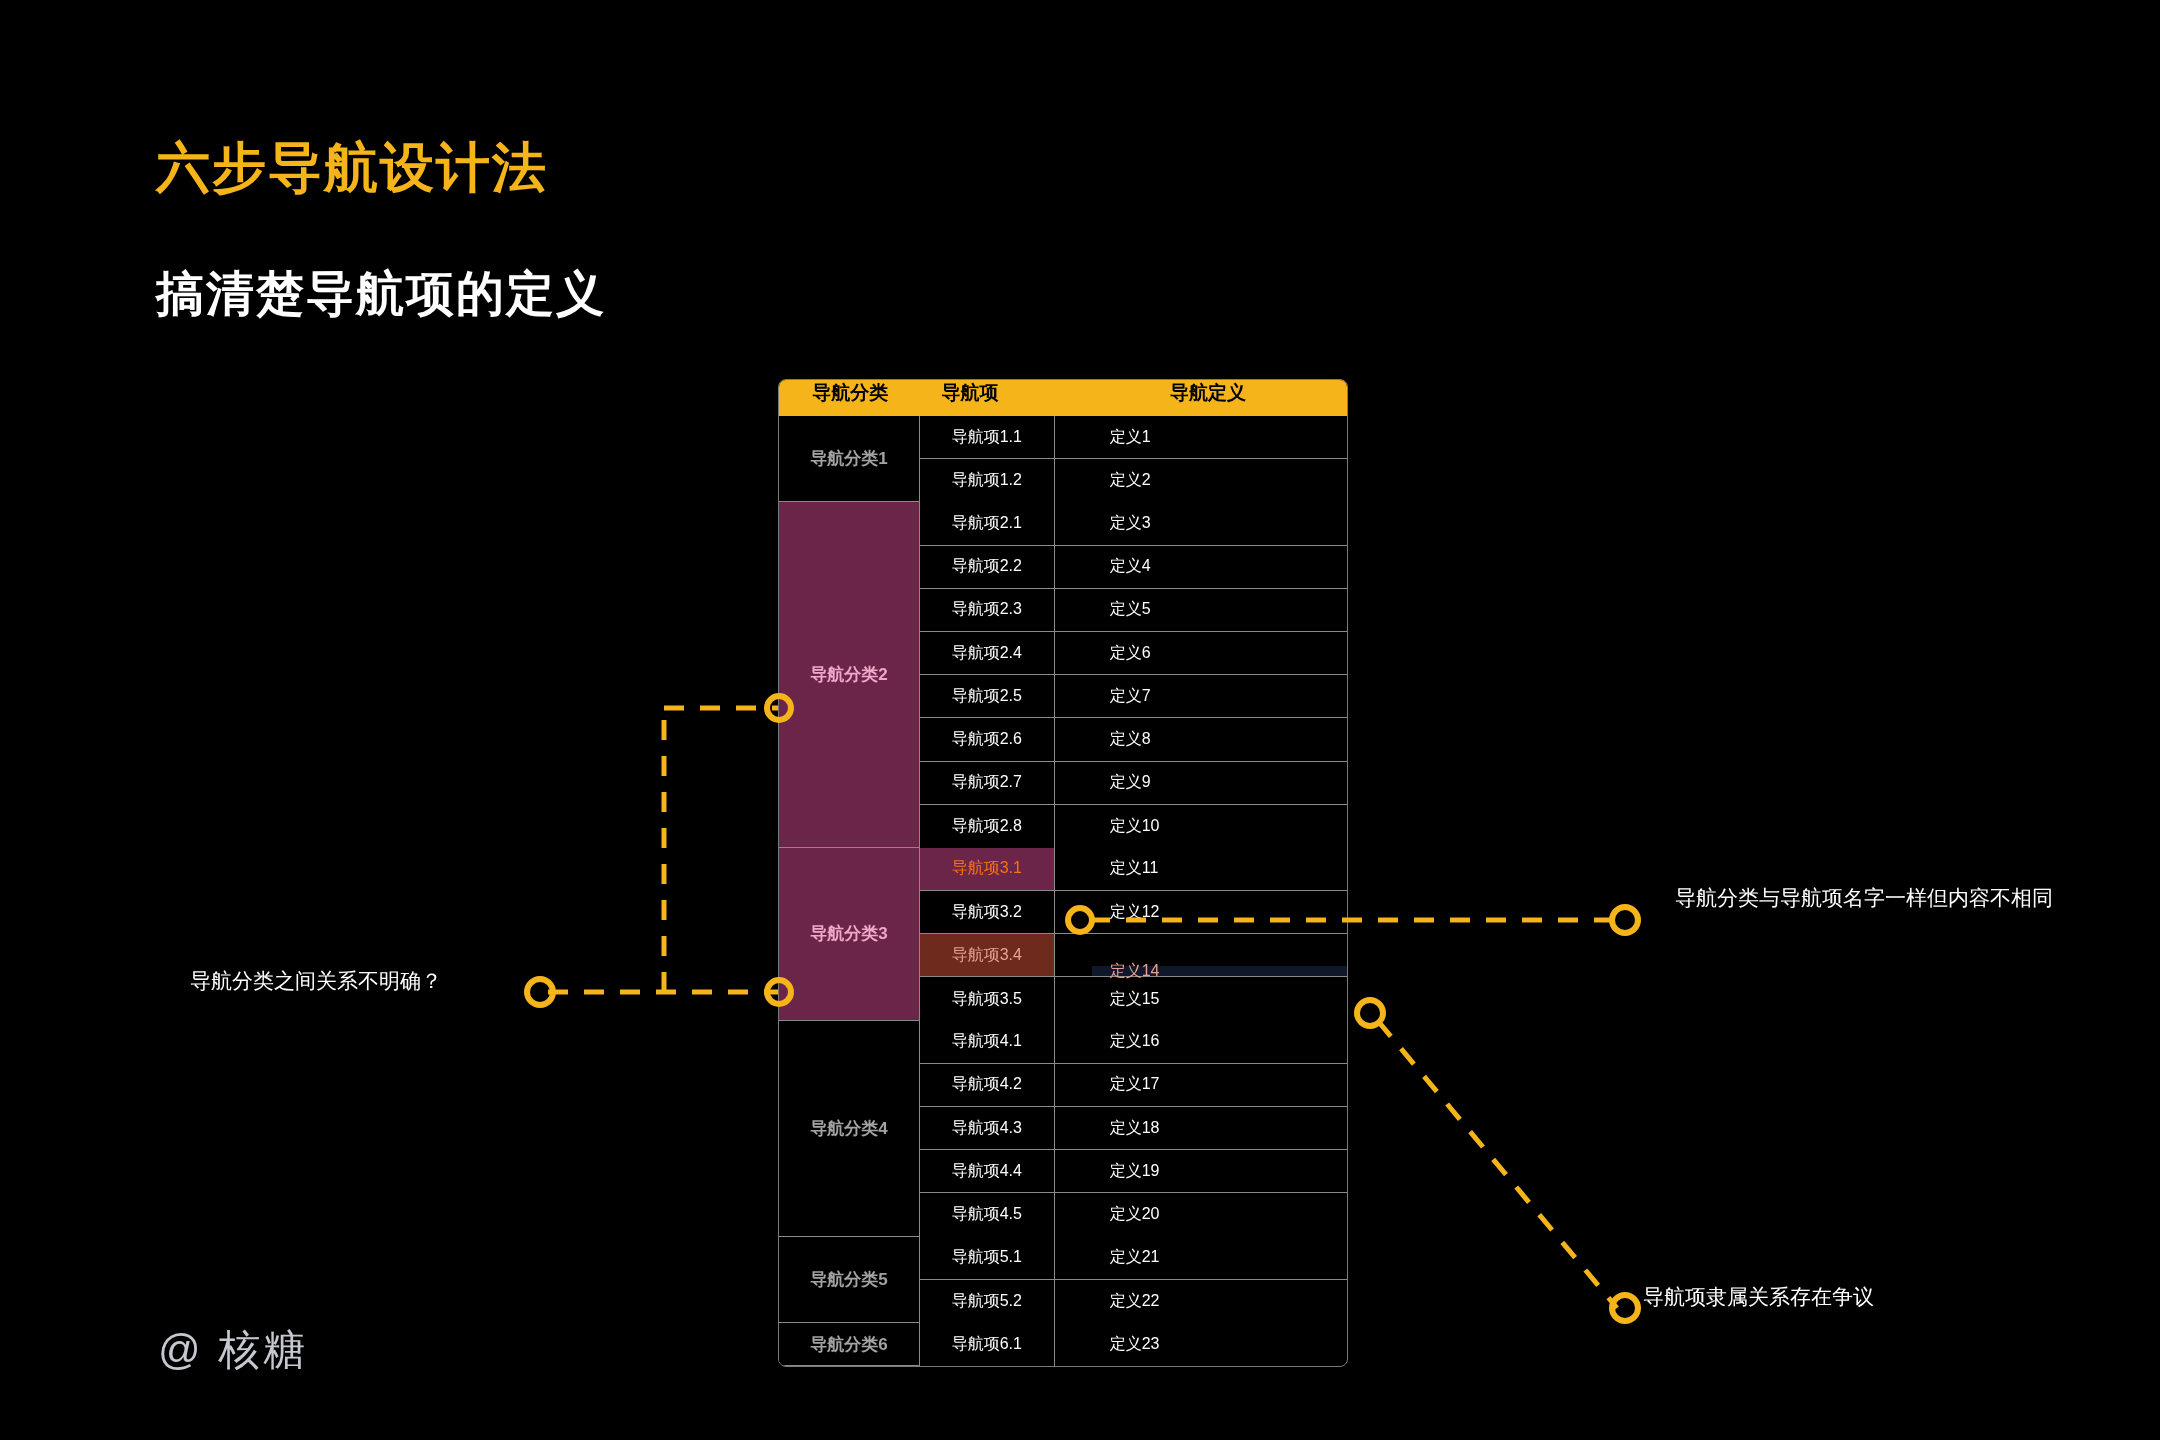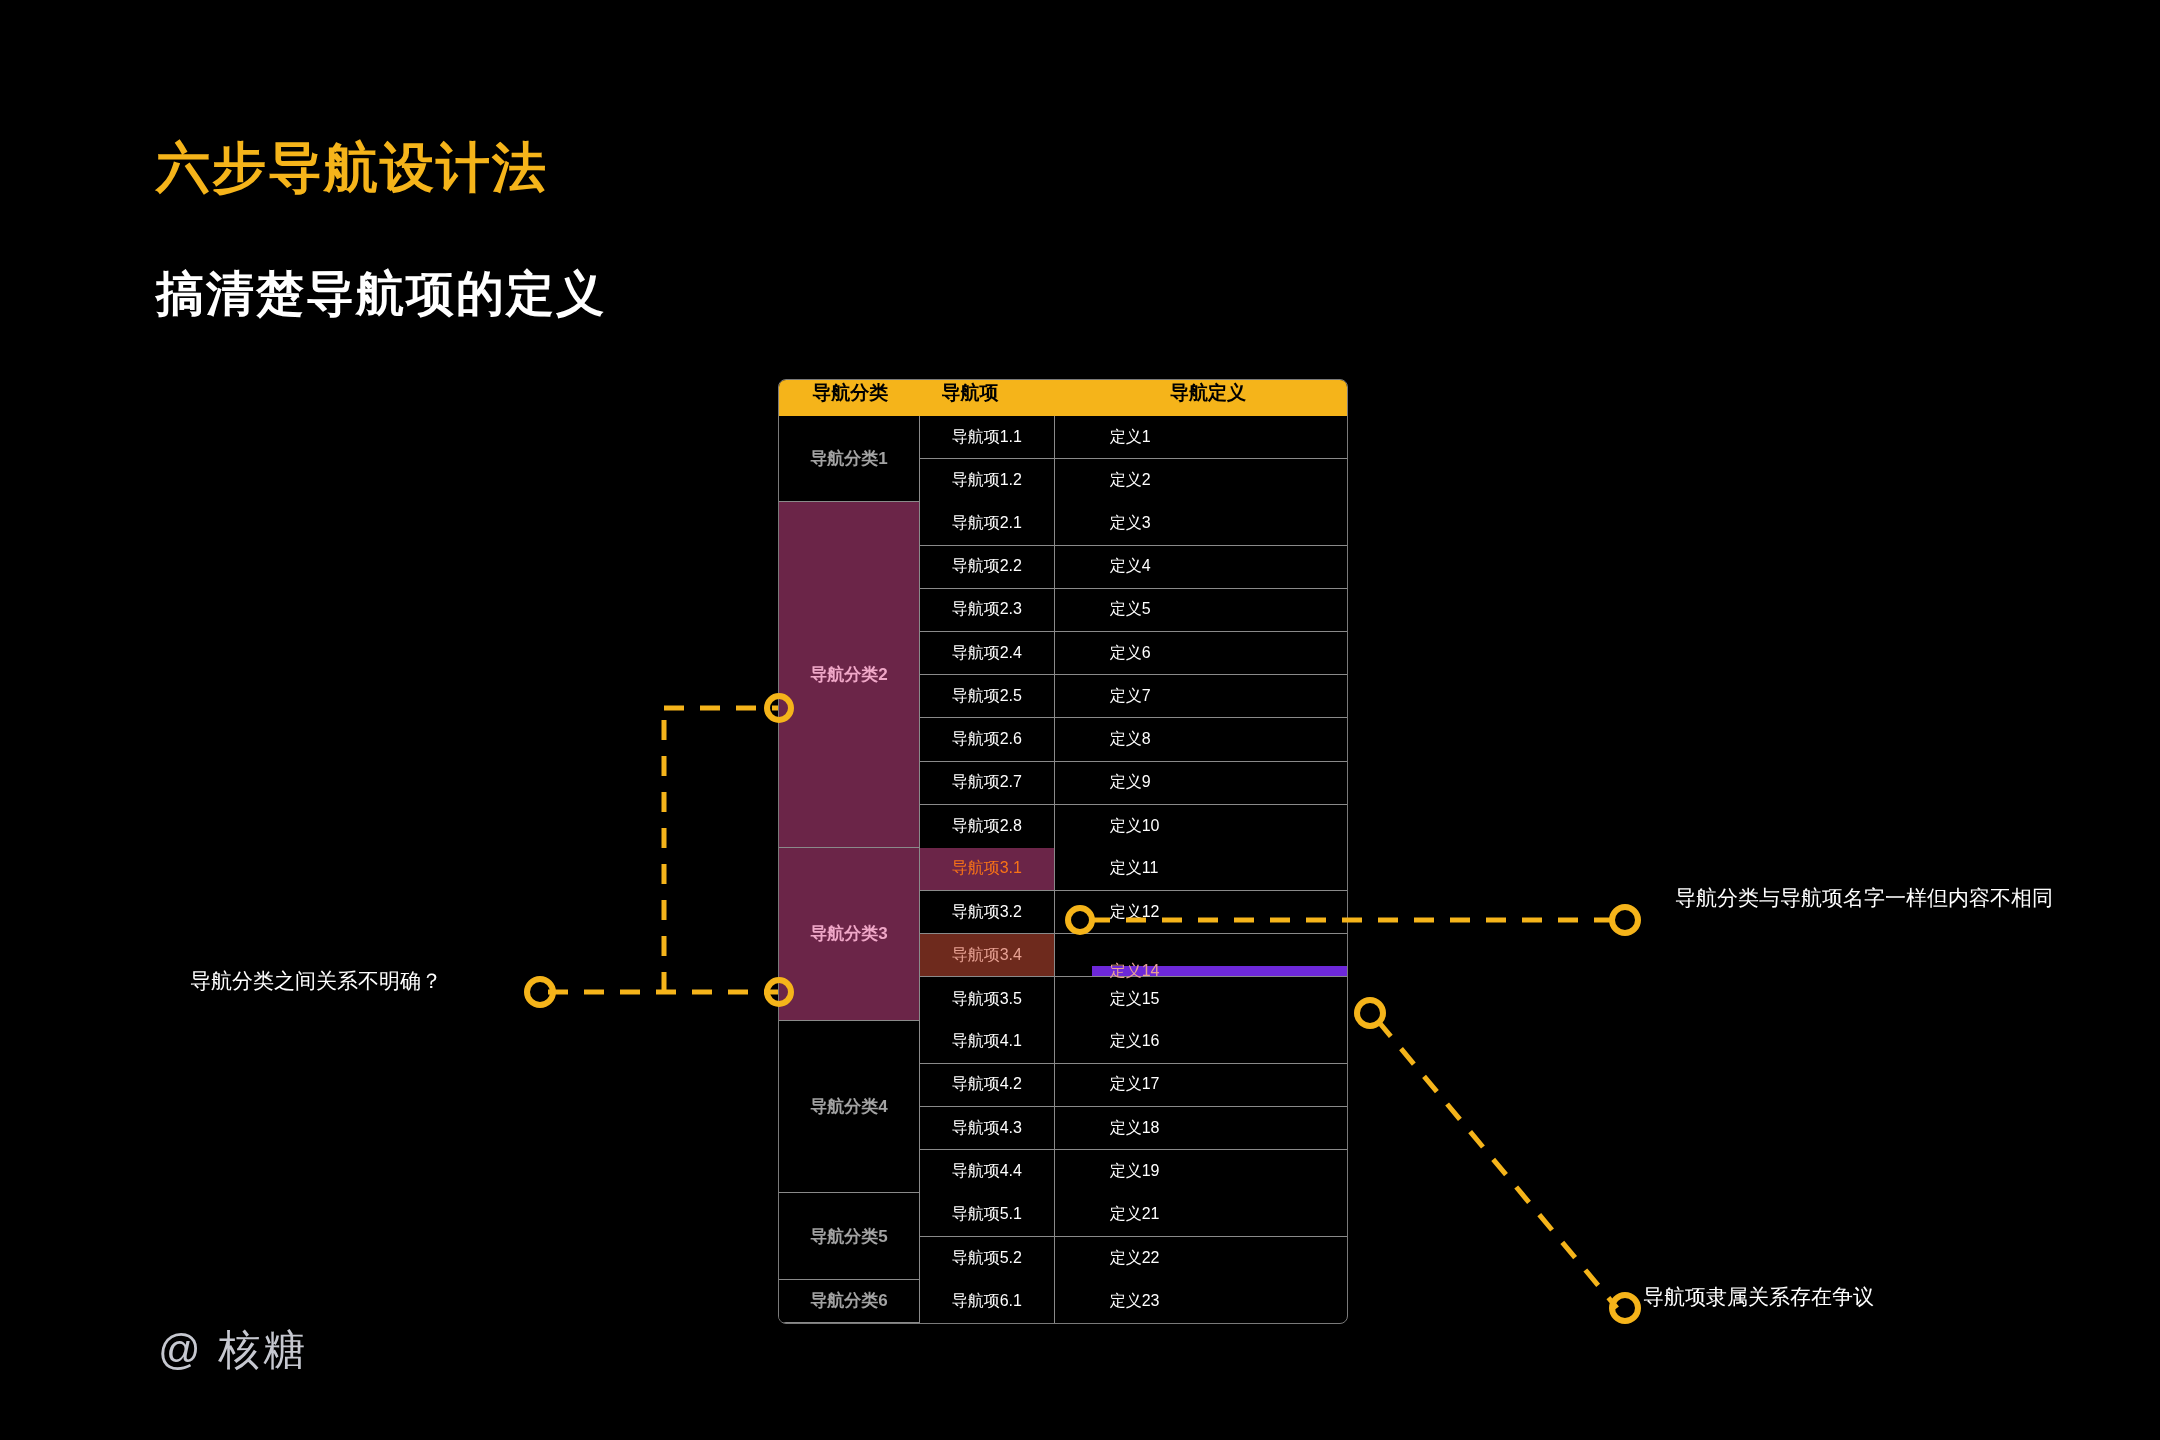--- a/index.html
+++ b/index.html
@@ -80,21 +80,21 @@
     border-right:1px solid #8a8a8a;
   }
   .cell-def {
     width:279px;
     display:flex; align-items:center;
     padding-left:18px;
     font-size:16px; color:#FFFFFF;
   }
   .row.hl-purple .cell-item { background:#6B2548; color:#f97316; }
   .row.hl-red .cell-item { background:#6E2A1D; color:#E8A294; }
-  .row.hl-red .cell-def  { background:#6d28d9; color:#E8A294;margin-top:32px; }
+  .row.hl-red .cell-def  { background:#0f172a; color:#E8A294;margin-top:32px; }
 
   
   .anno {
     position:absolute;
     font-size:21px; color:#FFFFFF; line-height:1.5;
   }
   .anno-left  { left:190px;  top:965px; white-space:nowrap; }
   .anno-right1{ left:1643px; top:882px; width:400px;margin-left:32px; }
   .anno-right2{ left:1643px; top:1281px; white-space:nowrap; }
 
@@ -202,20 +202,24 @@
               <div class="cell-item">导航项4.2</div>
               <div class="cell-def">定义17</div>
             </div>
             <div class="row">
               <div class="cell-item">导航项4.3</div>
               <div class="cell-def">定义18</div>
             </div>
             <div class="row">
               <div class="cell-item">导航项4.4</div>
               <div class="cell-def">定义19</div>
+            </div>
+            <div class="row">
+              <div class="cell-item">导航项4.5</div>
+              <div class="cell-def">定义20</div>
             </div>
           </div>
         </div>
         <div class="grp">
           <div class="cat-cell">导航分类5</div>
           <div class="rows">
             <div class="row">
               <div class="cell-item">导航项5.1</div>
               <div class="cell-def">定义21</div>
             </div>

